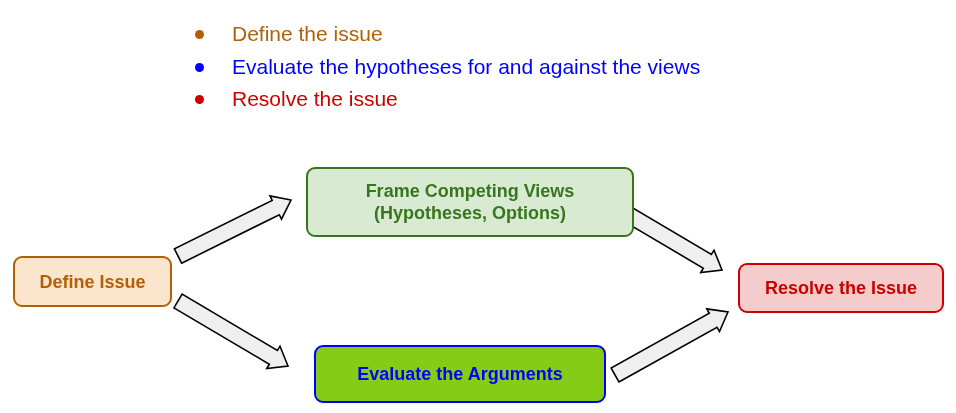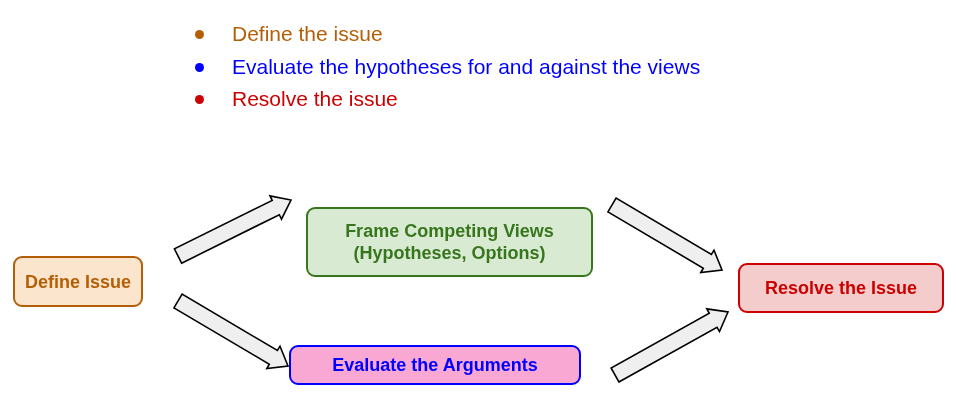--- a/index.html
+++ b/index.html
@@ -1,23 +1,23 @@
 <!DOCTYPE html>
 <html><head>
 <meta charset="utf-8">
 <style>
   html, body { margin:0; padding:0; background:#ffffff; }
   body { width:956px; height:413px; position:relative; overflow:hidden; font-family:"Liberation Sans", sans-serif; }
   .bullets { position:absolute; left:192px; top:18px; margin:0; padding:0; list-style:none; }
   .bullets li { position:relative; font-size:21px; line-height:32.5px; padding-left:40px; height:32.5px; }
   .bullets li .dot { position:absolute; left:3px; top:12px; width:9px; height:9px; border-radius:50%; }
   .box { position:absolute; border:2px solid; border-radius:9px; display:flex; align-items:center; justify-content:center; text-align:center; font-weight:bold; font-size:18px; line-height:22px; box-sizing:border-box; }
-  #define { left:13px; top:256px; width:130px; height:51px; background:#fce5cd; border-color:#b45f06; color:#b45f06; }
-  #frame { left:306px; top:167px; width:287px; height:70px; background:#d9ead3; border-color:#38761d; color:#38761d;margin-top:40px; }
-  #evaluate { left:289px; top:345px; width:292px; height:40px; background:#f9a8d4; border-color:#0000ff; color:#0000ff; }
+  #define { left:13px; top:256px; width:159px; height:51px; background:#fce5cd; border-color:#b45f06; color:#b45f06; }
+  #frame { left:306px; top:167px; width:328px; height:70px; background:#d9ead3; border-color:#38761d; color:#38761d; }
+  #evaluate { left:314px; top:345px; width:292px; height:58px; background:#84cc16; border-color:#0000ff; color:#0000ff; }
   #resolve { left:738px; top:263px; width:206px; height:50px; background:#f4cccc; border-color:#cc0000; color:#cc0000; }
   svg.arrows { position:absolute; left:0; top:0; }
 </style>
 </head>
 <body>
 
 <ul class="bullets">
   <li style="color:#b45f06"><span class="dot" style="background:#b45f06"></span><span>Define the issue</span></li>
   <li style="color:#0000ff"><span class="dot" style="background:#0000ff"></span><span>Evaluate the hypotheses for and against the views</span></li>
   <li style="color:#cc0000"><span class="dot" style="background:#cc0000"></span><span>Resolve the issue</span></li>

